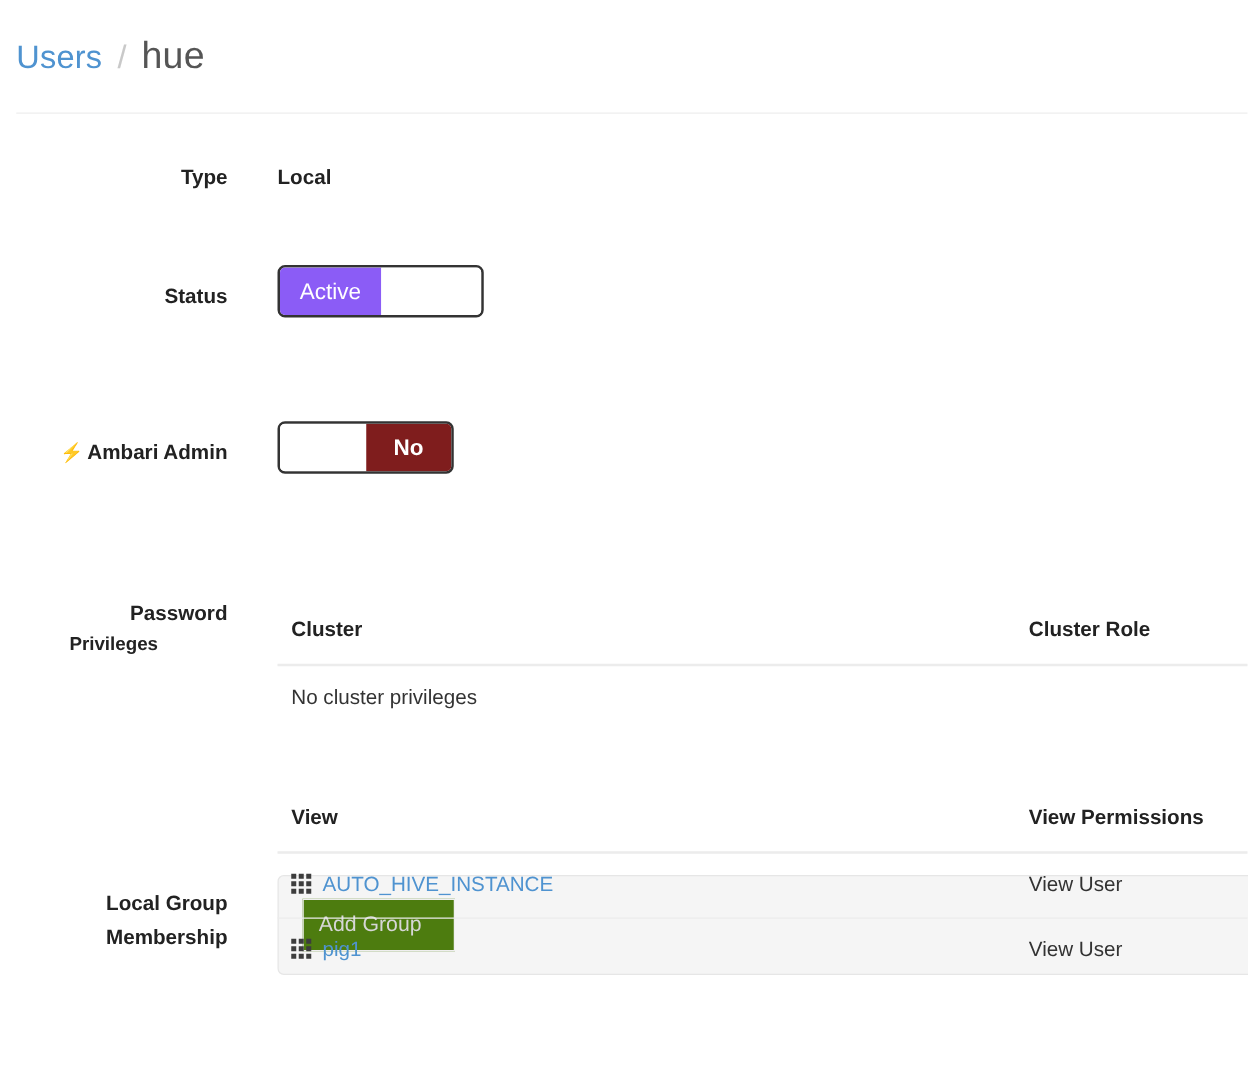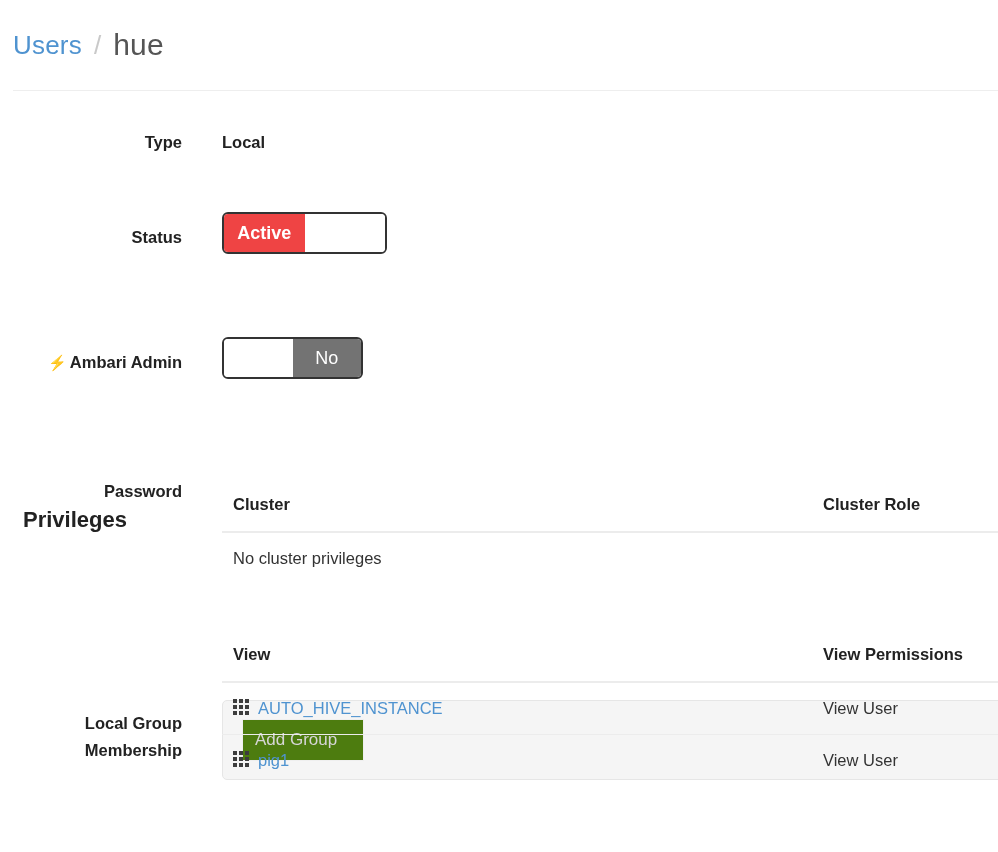--- a/index.html
+++ b/index.html
@@ -102,22 +102,22 @@
   }
   .toggle.narrow { width: 141px; }
   .toggle .seg {
     display: flex;
     align-items: center;
     justify-content: center;
     font-size: 18px;
     color: #ffffff;
     width: 50%;
   }
-  .toggle .seg-on  { background: #ef4444; font-weight: bold; }
-  .toggle .seg-off { background: #737373; }
+  .toggle .seg-on  { background: #8b5cf6; }
+  .toggle .seg-off { background: #7f1d1d; font-weight: bold; }
   .toggle .seg-blank { background: #ffffff; width: 50%; }
 
   
   .row-password { height: 70px; }
   .row-password .row-label { top: 215px; text-align: right; }
   .row-password .row-value { top: 203px; }
 
   .btn-default {
     display: inline-flex;
     align-items: center;
@@ -161,25 +161,24 @@
     color: #d6d6d6;
     cursor: text;
   }
 
   
   .privileges-label {
     position: absolute;
     left: 0;
     top: 417px;
     width: 182px;
-    text-align: left;
-    font-size: 22px;
+    text-align: center;
+    font-size: 15px;
     font-weight: bold;
     color: #222222;
-    margin-left: 23px;
   }
 
   .tbl {
     position: absolute;
     left: 222px;
     width: 776px;
     border-collapse: collapse;
   }
   .tbl-cluster { top: 405px; }
   .tbl-view    { top: 555px; }

